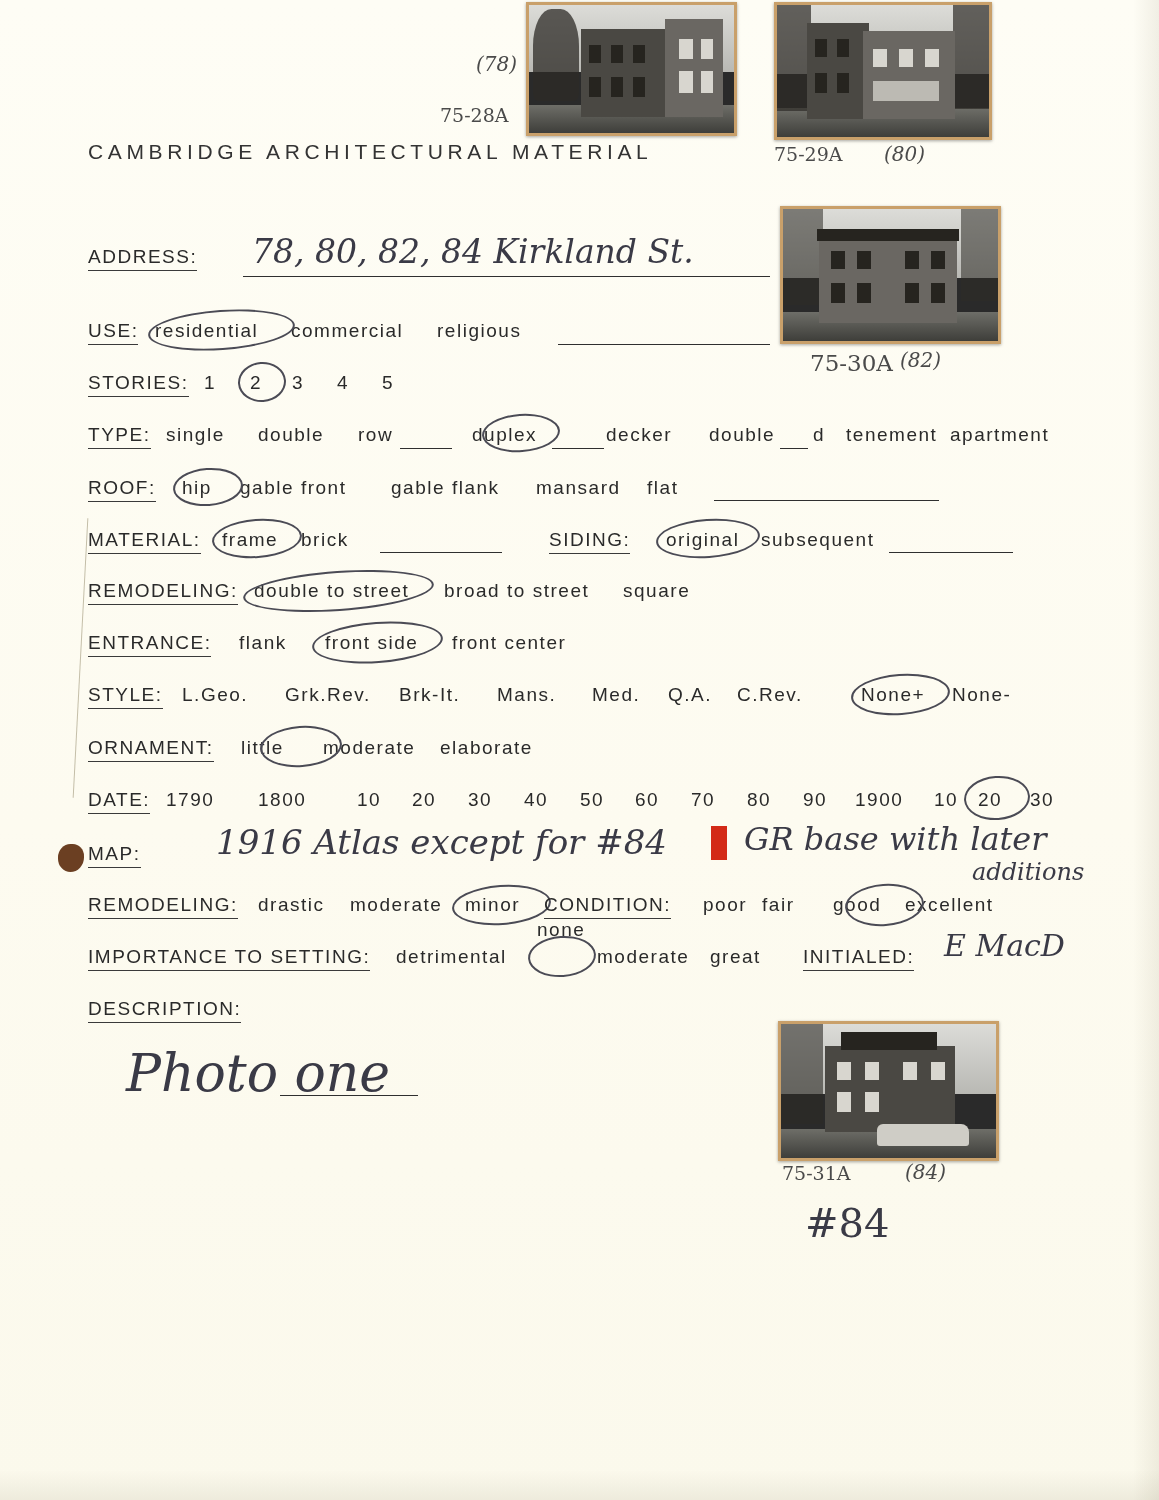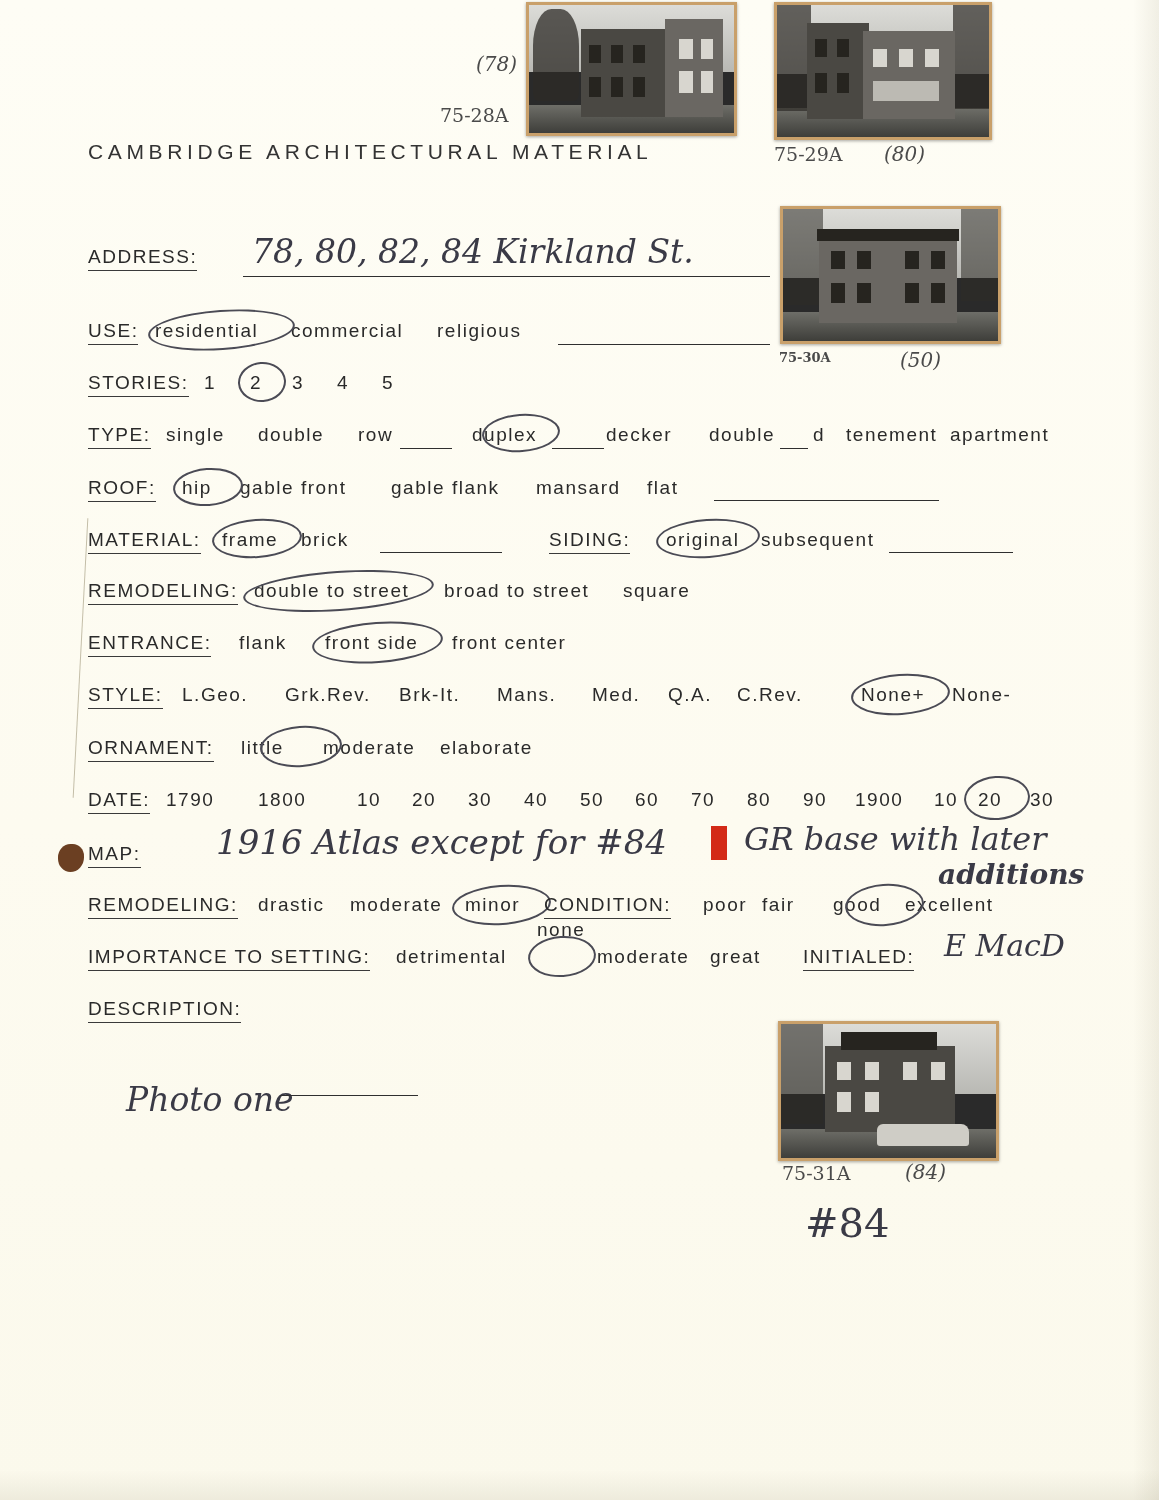--- a/index.html
+++ b/index.html
@@ -131,22 +131,22 @@
     <div class="lightwin" style="left:150px;top:38px;width:14px;height:18px;"></div>
     <div class="lightwin" style="left:56px;top:68px;width:14px;height:20px;"></div>
     <div class="lightwin" style="left:84px;top:68px;width:14px;height:20px;"></div>
     <div class="car" style="left:96px;top:100px;width:92px;height:22px;"></div>
   </div>
 
   <div class="hand pencil" style="left:476px;top:52px;font-size:20px;">(78)</div>
   <div class="hand pencil" style="left:440px;top:104px;font-size:19px;font-style:normal;">75-28A</div>
   <div class="hand pencil" style="left:774px;top:143px;font-size:19px;font-style:normal;">75-29A</div>
   <div class="hand pencil" style="left:884px;top:142px;font-size:20px;">(80)</div>
-  <div class="hand pencil" style="left:779px;top:350px;font-size:13px;font-style:normal;font-weight:bold;">75-30A</div>
-  <div class="hand pencil" style="left:900px;top:348px;font-size:20px;">(50)</div>
+  <div class="hand pencil" style="left:810px;top:350px;font-size:23px;font-style:normal;">75-30A</div>
+  <div class="hand pencil" style="left:900px;top:348px;font-size:20px;">(82)</div>
   <div class="hand pencil" style="left:782px;top:1162px;font-size:19px;font-style:normal;">75-31A</div>
   <div class="hand pencil" style="left:905px;top:1160px;font-size:20px;">(84)</div>
   <div class="hand" style="left:805px;top:1200px;font-size:40px;color:#3a3a46;font-style:normal;">#84</div>
 
   <div class="typed title" style="left:88px;top:140px;">CAMBRIDGE ARCHITECTURAL MATERIAL</div>
 
   <div class="typed lbl u" style="left:88px;top:246px;">ADDRESS:</div>
   <div class="rule" style="left:243px;top:276px;width:527px;"></div>
   <div class="hand" style="left:252px;top:232px;font-size:33px;">78, 80, 82, 84 Kirkland St.</div>
 
@@ -245,21 +245,21 @@
   <div class="typed lbl" style="left:855px;top:789px;">1900</div>
   <div class="typed lbl" style="left:934px;top:789px;">10</div>
   <div class="typed lbl" style="left:978px;top:789px;">20</div>
   <div class="typed lbl" style="left:1030px;top:789px;">30</div>
   <div class="circ" style="left:964px;top:776px;width:62px;height:40px;"></div>
 
   <div class="typed lbl u" style="left:88px;top:843px;">MAP:</div>
   <div class="hand" style="left:216px;top:822px;font-size:34px;color:#3a3a46;">1916 Atlas except for #84</div>
   <div class="redmark" style="left:711px;top:826px;width:16px;height:34px;"></div>
   <div class="hand" style="left:744px;top:820px;font-size:32px;color:#3a3a46;">GR base with later</div>
-  <div class="hand" style="left:938px;top:858px;font-size:28px;color:#3a3a46;font-weight:bold;">additions</div>
+  <div class="hand" style="left:972px;top:858px;font-size:24px;color:#3a3a46;">additions</div>
   <div class="brownblob" style="left:58px;top:844px;width:26px;height:28px;"></div>
 
   <div class="typed lbl u" style="left:88px;top:894px;">REMODELING:</div>
   <div class="typed lbl" style="left:258px;top:894px;">drastic</div>
   <div class="typed lbl" style="left:350px;top:894px;">moderate</div>
   <div class="typed lbl" style="left:465px;top:894px;">minor</div>
   <div class="circ" style="left:452px;top:885px;width:95px;height:36px;"></div>
   <div class="typed lbl u" style="left:544px;top:894px;">CONDITION:</div>
   <div class="typed lbl" style="left:703px;top:894px;">poor</div>
   <div class="typed lbl" style="left:762px;top:894px;">fair</div>
@@ -270,20 +270,20 @@
   <div class="typed lbl u" style="left:88px;top:946px;">IMPORTANCE TO SETTING:</div>
   <div class="typed lbl" style="left:396px;top:946px;">detrimental</div>
   <div class="typed lbl" style="left:537px;top:919px;">none</div>
   <div class="typed lbl" style="left:597px;top:946px;">moderate</div>
   <div class="typed lbl" style="left:710px;top:946px;">great</div>
   <div class="circ" style="left:528px;top:936px;width:64px;height:37px;"></div>
   <div class="typed lbl u" style="left:803px;top:946px;">INITIALED:</div>
   <div class="hand" style="left:944px;top:928px;font-size:30px;color:#3a3a46;">E MacD</div>
 
   <div class="typed lbl u" style="left:88px;top:998px;">DESCRIPTION:</div>
-  <div class="hand" style="left:126px;top:1080px;font-size:33px;color:#3a3a46;">Photo one</div>
+  <div class="hand" style="left:126px;top:1043px;font-size:52px;color:#3a3a46;">Photo one</div>
   <div class="rule" style="left:280px;top:1095px;width:138px;"></div>
 
   <div class="crease" style="left:80px;top:518px;width:1px;height:280px;transform:rotate(3deg);"></div>
 
   <div class="edge-right"></div>
   <div class="edge-bottom"></div>
 </div>
 
 </body></html>

